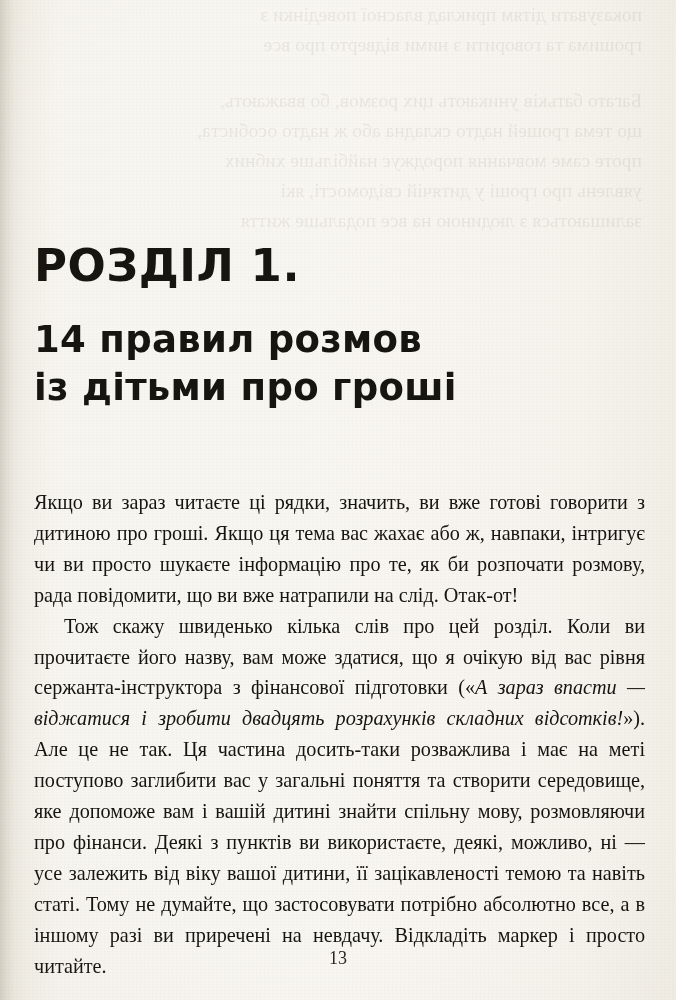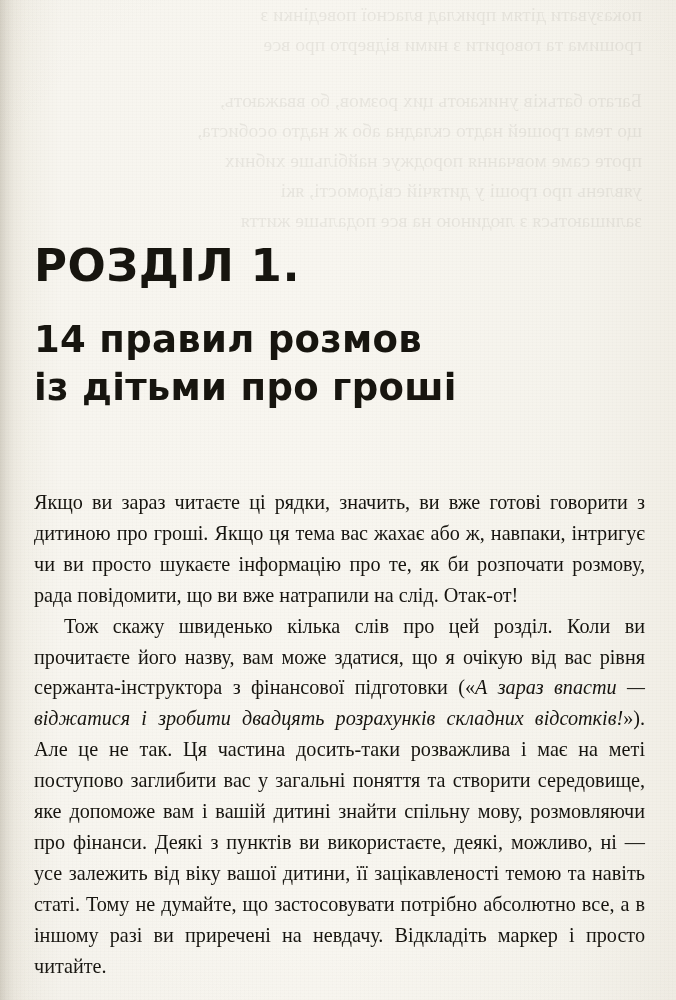--- a/index.html
+++ b/index.html
@@ -168,14 +168,15 @@
     <span class="tl">із дітьми про гроші</span>
   </div>
 
   <div class="body-copy">
     <p>Якщо ви зараз читаєте ці рядки, значить, ви вже готові говорити з дитиною про гроші. Якщо ця тема вас жахає або ж, навпаки, інтригує чи ви просто шукаєте інформацію про те, як би розпочати розмову, рада повідомити, що ви вже натрапили на слід. Отак-от!</p>
     <p class="indent"><span>Тож скажу швиденько кілька слів про цей розділ. Коли ви прочитаєте його назву, вам може здатися, що я очікую від вас рівня сержанта-інструктора з фінансової підготовки (</span><span>«</span><i>А зараз впасти — віджатися і зробити двадцять розрахунків складних відсотків!</i><span>»</span><span>). Але це не так. Ця частина досить-таки розважлива і має на меті поступово заглибити вас у загальні поняття та створити середовище, яке допоможе вам і вашій дитині знайти спільну мову, розмовляючи про фінанси. Деякі з пунктів ви використаєте, деякі, можливо, ні — усе залежить від віку вашої дитини, її зацікавленості темою та навіть статі. Тому не думайте, що застосовувати потрібно абсолютно все, а в іншому разі ви приречені на невдачу. Відкладіть маркер і просто читайте.</span></p>
   </div>
 
   <div class="vignette"></div>
 
+  <div class="folio">13</div>
 
 </div>
 
 </body></html>

